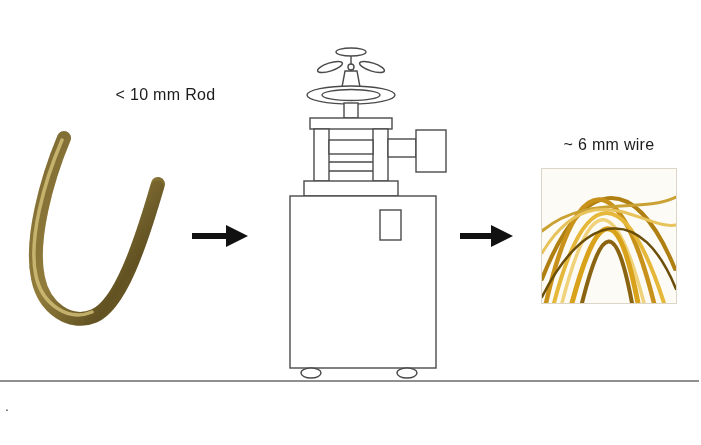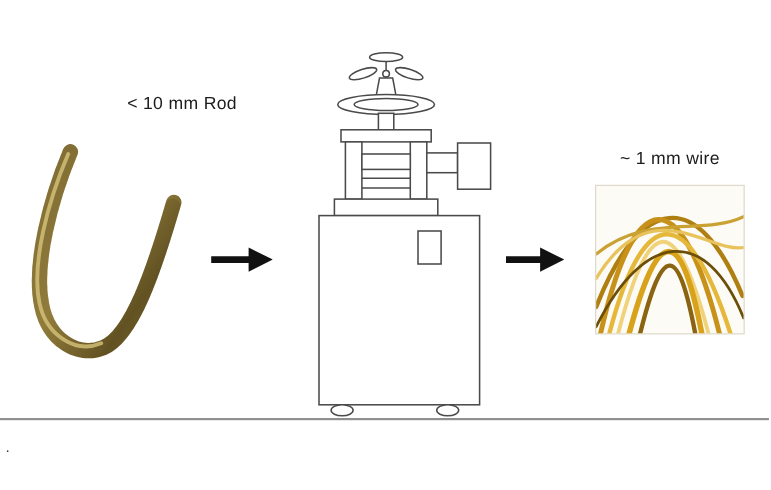--- a/index.html
+++ b/index.html
@@ -110,21 +110,21 @@
         <ellipse cx="124" cy="333" rx="10" ry="5"></ellipse>
       </g>
     </g>
   </svg>
 
   <svg class="arrow-svg arrow-2" width="55" height="28" viewBox="0 0 55 28">
     <line x1="2" y1="14" x2="34" y2="14" stroke="#111111" stroke-width="6"></line>
     <polygon points="33,3 55,14 33,25" fill="#111111"></polygon>
   </svg>
 
-  <div class="label wire-label">~ 1 mm wire</div>
+  <div class="label wire-label">~ 6 mm wire</div>
 
   <div class="wire-photo">
     <svg width="134" height="134" viewBox="0 0 134 134">
       <g fill="none" stroke-linecap="round">
         <path d="M 0 110 C 40 8, 92 0, 133 100" stroke="#b07f12" stroke-width="4"></path>
         <path d="M 4 134 C 36 -6, 78 -2, 112 134" stroke="#c8921a" stroke-width="4.5"></path>
         <path d="M 12 134 C 44 12, 84 16, 122 134" stroke="#e6b83a" stroke-width="4"></path>
         <path d="M 20 134 C 48 26, 72 20, 102 134" stroke="#f0d27a" stroke-width="3.5"></path>
         <path d="M 30 134 C 56 38, 76 32, 96 134" stroke="#d9a21b" stroke-width="5"></path>
         <path d="M 0 62 C 46 24, 96 46, 134 28" stroke="#caa133" stroke-width="3"></path>

